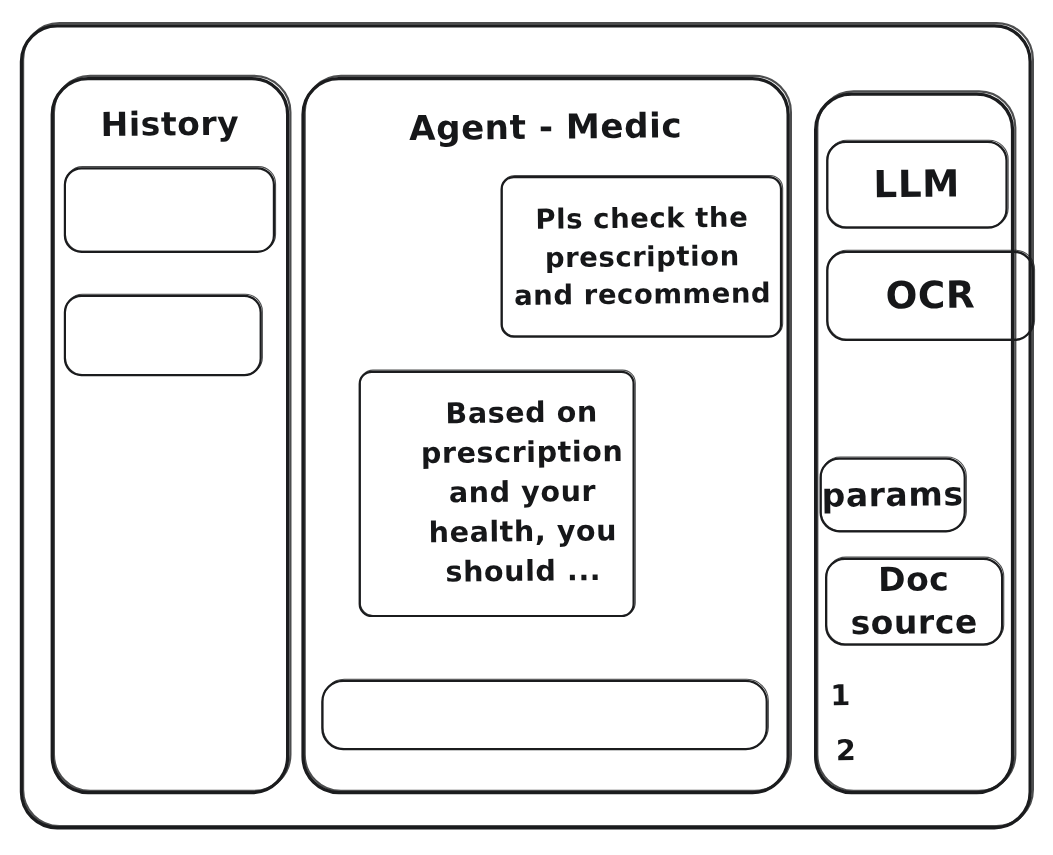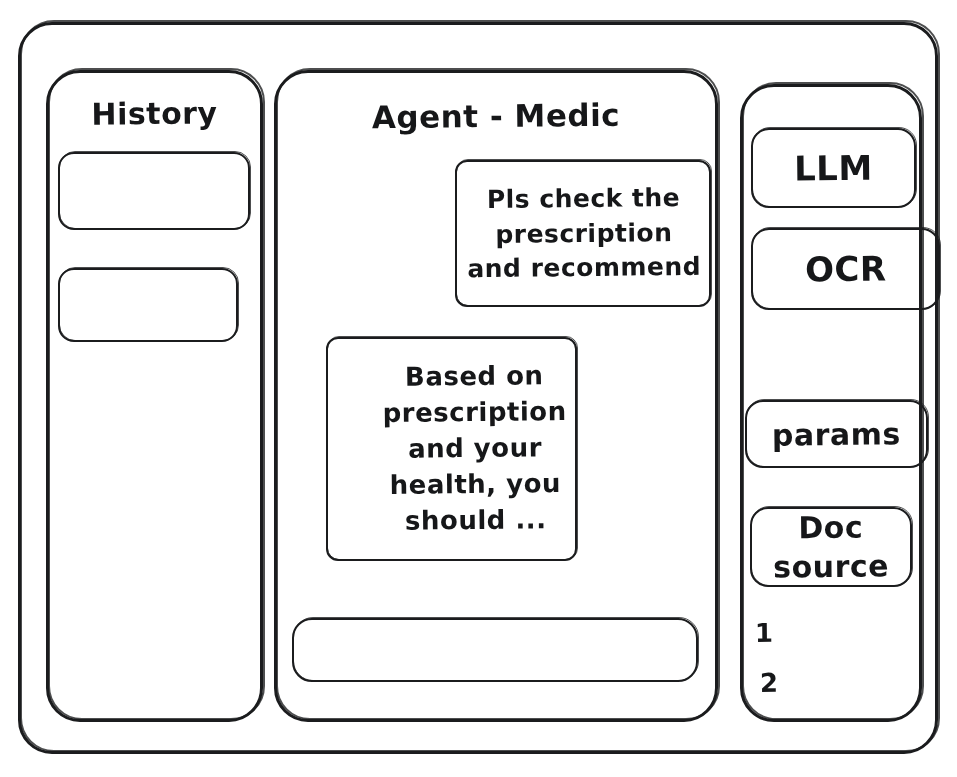--- a/index.html
+++ b/index.html
@@ -157,21 +157,21 @@
   }
   .tool-button .tool-label {
     position: relative;
     z-index: 3;
     text-align: center;
     line-height: 1.3;
     white-space: pre-line;
   }
   #tool-llm    { left: 751px; top: 128px; width: 165px; height: 80px; }
   #tool-ocr    { left: 751px; top: 228px; width: 189px; height: 82px; }
-  #tool-params { left: 745px; top: 400px; width: 183px; height: 68px; }
+  #tool-params { left: 745px; top: 416px; width: 133px; height: 68px; }
   #tool-doc    { left: 750px; top: 507px; width: 162px; height: 80px; }
 
   #tool-llm .tool-label,
   #tool-ocr .tool-label { font-size: 34px; }
   #tool-params .tool-label { font-size: 30px; }
   #tool-doc .tool-label { font-size: 30px; }
 
   .doc-ref {
     position: absolute;
     font-size: 26px;

